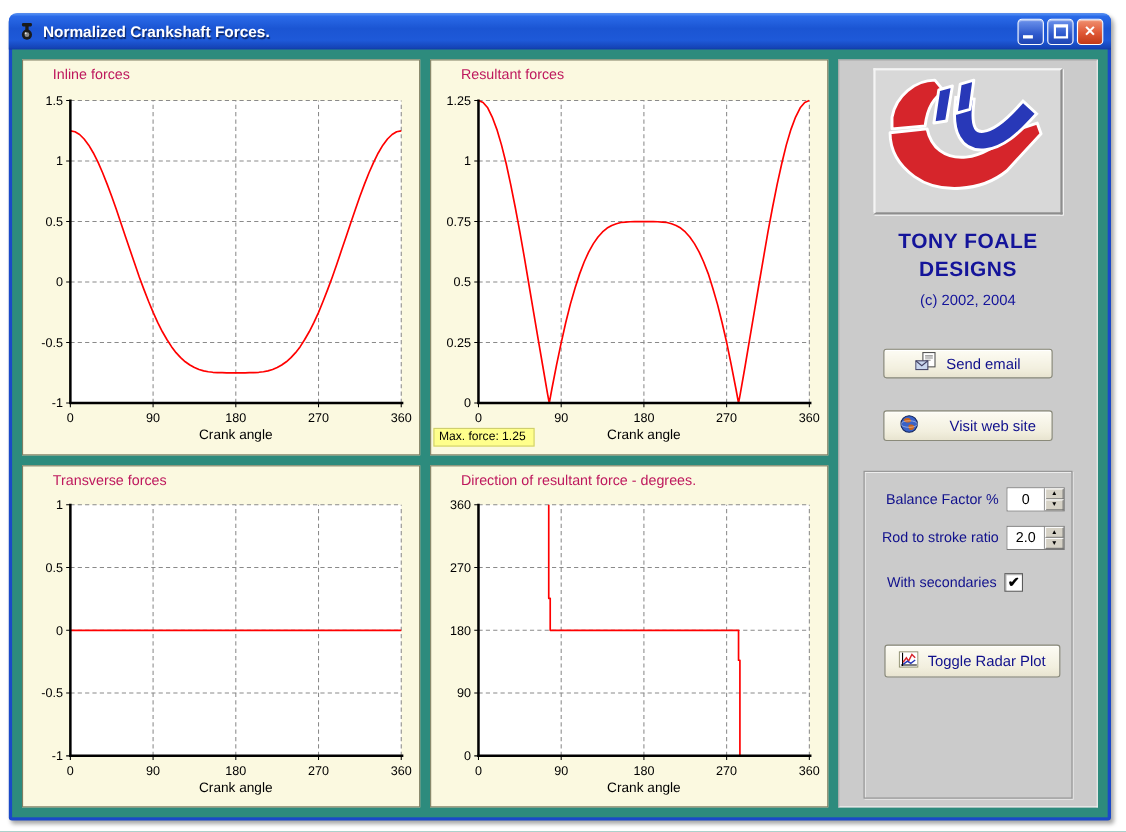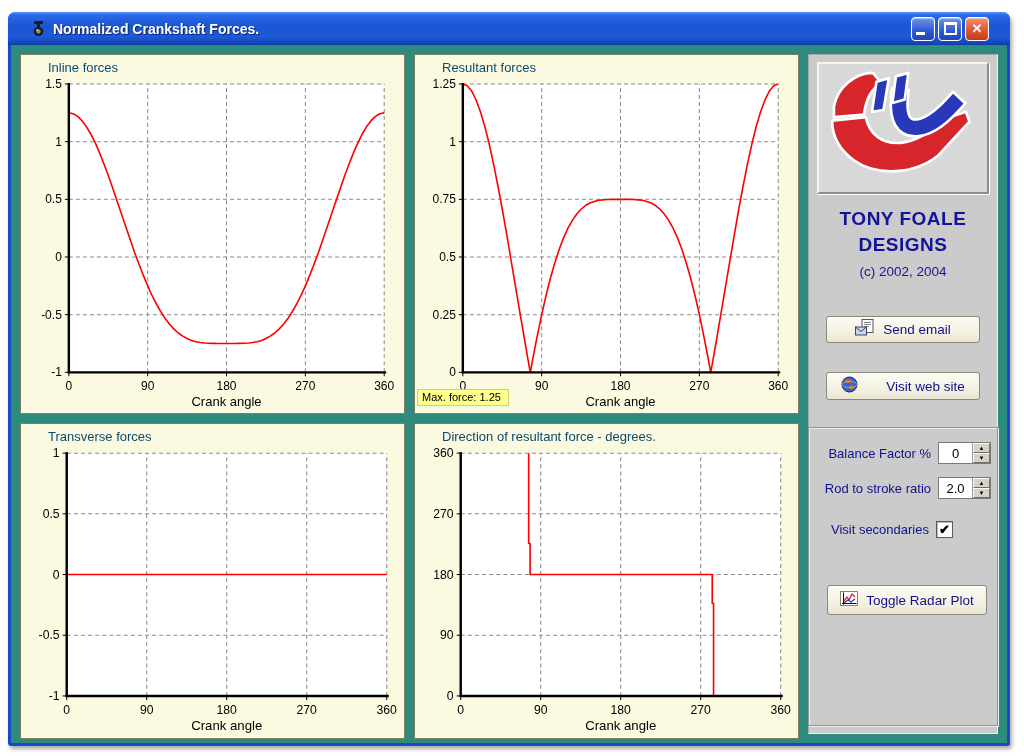--- a/index.html
+++ b/index.html
@@ -9,21 +9,21 @@
   }
   
   .window{
     position:absolute;left:8px;top:12px;width:1002px;height:734px;
     border-radius:8px 8px 3px 3px;background:#1A49C8;
     box-shadow:2px 3px 4px rgba(0,0,0,.35);
   }
   .titlebar{
     height:33px;border-radius:7px 7px 0 0;
     background:linear-gradient(180deg,#5A96F7 0%,#2A6AE8 9%,#1B55D3 42%,#1E59D8 75%,#1443B5 96%,#0F37A0 100%);
-    display:flex;align-items:center;padding:0 21px;gap:6px;
+    display:flex;align-items:center;padding:0 7px;gap:6px;
   }
   .app-icon{width:18px;height:18px;display:flex;align-items:center;justify-content:center;}
   .title-text{
     flex:1;color:#fff;font-weight:bold;font-size:14px;
     text-shadow:1px 1px 1px rgba(0,0,20,.6);white-space:nowrap;
   }
   .winbtns{display:flex;gap:3px;}
   .winbtn{
     width:22px;height:22px;border:1px solid #fff;border-radius:4px;
     display:flex;align-items:center;justify-content:center;
@@ -37,31 +37,31 @@
   
   .client{
     position:absolute;left:3px;right:3px;top:33px;bottom:3px;
     background:#2D8B7D;padding:9px;display:flex;gap:9px;box-sizing:border-box;
   }
   .charts{flex:1;display:grid;grid-template-columns:1fr 1fr;grid-template-rows:53% 1fr;gap:9px;}
   .panel{
     background:#FBF9E0;border:1px solid #7e7e62;position:relative;
     display:flex;flex-direction:column;box-sizing:border-box;
   }
-  .panel-title{font-size:13px;color:#0c4a6e;padding:5px 0 0 27px;flex:0 0 auto;}
+  .panel-title{font-size:13px;color:#be185d;padding:5px 0 0 27px;flex:0 0 auto;}
   .chart-svg{flex:1 1 auto;width:100%;display:block;}
   .chart-svg text{font-family:"Liberation Sans",sans-serif;font-size:12px;fill:#000;}
   .chart-svg text.xlabel{font-size:13px;}
   .maxforce{
     position:absolute;left:2px;bottom:7px;background:#FFFF8C;border:1px solid #cfcf6f;
     padding:1px 7px 2px 4px;font-size:11px;color:#000;white-space:nowrap;
   }
   
   .sidebar{
-    width:190px;flex:0 0 auto;background:#CBCBCB;
+    width:236px;flex:0 0 auto;background:#CBCBCB;
     border:1px solid;border-color:#a8a8a8 #f0f0f0 #f0f0f0 #a8a8a8;
     box-sizing:border-box;padding:7px 6px;display:flex;flex-direction:column;align-items:center;
   }
   .logo-box{
     width:172px;height:138px;background:#D8D8D8;
     border:2px solid;border-color:#f4f4f4 #8d8d8d #8d8d8d #f4f4f4;
     box-shadow:1px 1px 0 #ffffff;
     display:flex;align-items:center;justify-content:center;box-sizing:border-box;
   }
   .brand{margin-top:12px;text-align:center;color:#14149A;font-weight:bold;
@@ -382,21 +382,21 @@
                   <span>▲</span>
                 </span>
               <span class="spin-btn">
                   <span>▼</span>
                 </span>
             </span>
           </span>
         </div>
 
         <div class="ctl-row row-check">
-          <span>Visit secondaries</span>
+          <span>With secondaries</span>
           <span class="checkbox">
             <span>✔</span>
           </span>
         </div>
 
         <div class="xp-btn btn-toggle">
           <span>
             <svg width="18" height="15" viewBox="0 0 18 15">
               <rect x="0.5" y="0.5" width="17" height="14" fill="#ffffff" stroke="#888866"></rect>
               <line x1="3.5" y1="1.5" x2="3.5" y2="13.5" stroke="#000000"></line>

